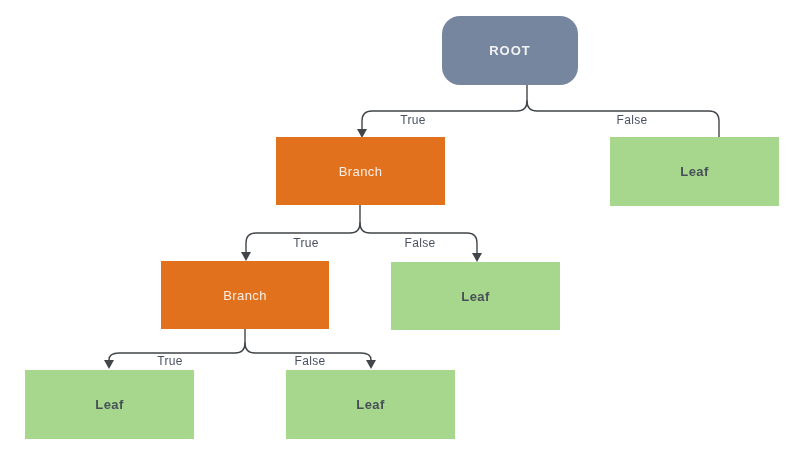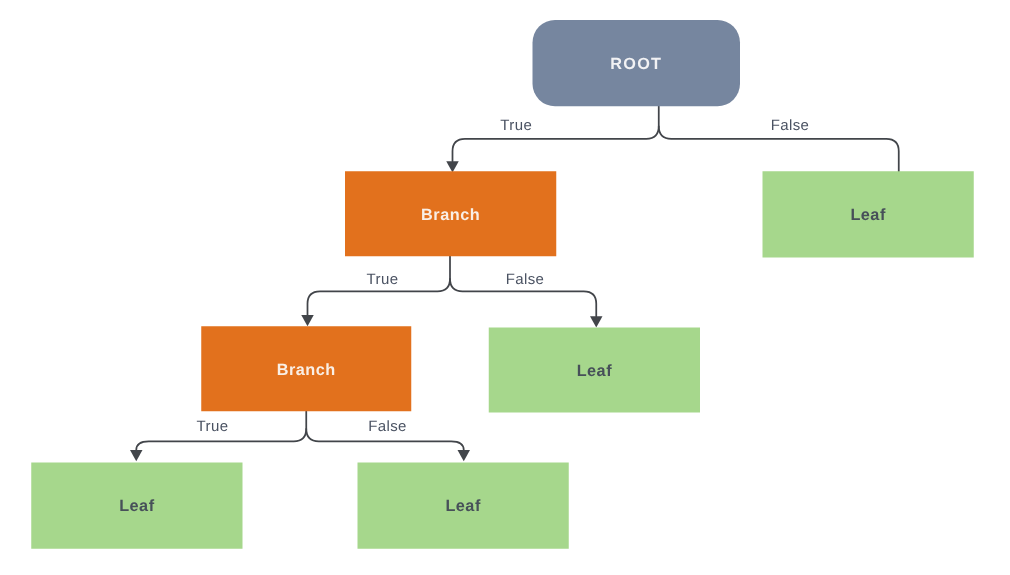--- a/index.html
+++ b/index.html
@@ -46,38 +46,39 @@
   .node-root {
     background: var(--root-fill, #76869f);
     color: var(--root-text, #f2f2f4);
     border-radius: 18px;
     font-weight: 600;
     letter-spacing: 1px;
   }
   .node-branch {
     background: var(--branch-fill, #e2711d);
     color: var(--branch-text, #f9efe6);
-    font-weight: 700;
+    font-weight: 400;
     letter-spacing: 0.4px;
     text-align: center;
   }
   .node-leaf {
     background: var(--leaf-fill, #a6d78c);
     color: var(--leaf-text, #475059);
     font-weight: 700;
     letter-spacing: 0.4px;
   }
   .edge-label {
     position: absolute;
     transform: translateX(-50%);
     font-size: 12px;
     line-height: 13px;
     color: var(--edge-label-text, #4a5262);
     letter-spacing: 0.3px;
     white-space: nowrap;
+    margin-top: 20px;
   }
 </style>
 </head>
 <body>
 
 <div class="canvas">
 
   <svg class="edges-svg" viewBox="0 0 808 460" xmlns="http://www.w3.org/2000/svg">
 
     <path d="M 527 85 L 527 101 Q 527 111 517 111 L 372 111 Q 362 111 362 121 L 362 129"></path>
@@ -91,21 +92,21 @@
     <path d="M 360 223 Q 360 233 370 233 L 467 233 Q 477 233 477 243 L 477 253"></path>
     <polygon points="472,253 482,253 477,262"></polygon>
 
     <path d="M 245 329 L 245 343 Q 245 353 235 353 L 119 353 Q 109 353 109 360"></path>
     <polygon points="104,360 114,360 109,369"></polygon>
 
     <path d="M 245 343 Q 245 353 255 353 L 361 353 Q 371 353 371 360"></path>
     <polygon points="366,360 376,360 371,369"></polygon>
   </svg>
 
-  <div class="node node-root" style="left:426px; top:16px; width:166px; height:69px;">ROOT</div>
+  <div class="node node-root" style="left:442px; top:16px; width:136px; height:69px;">ROOT</div>
 
   <div class="node node-branch" style="left:276px; top:137px; width:169px; height:68px;">Branch</div>
 
   <div class="node node-leaf" style="left:610px; top:137px; width:169px; height:69px;">Leaf</div>
 
   <div class="node node-branch" style="left:161px; top:261px; width:168px; height:68px;">Branch</div>
 
   <div class="node node-leaf" style="left:391px; top:262px; width:169px; height:68px;">Leaf</div>
 
   <div class="node node-leaf" style="left:25px; top:370px; width:169px; height:69px;">Leaf</div>

